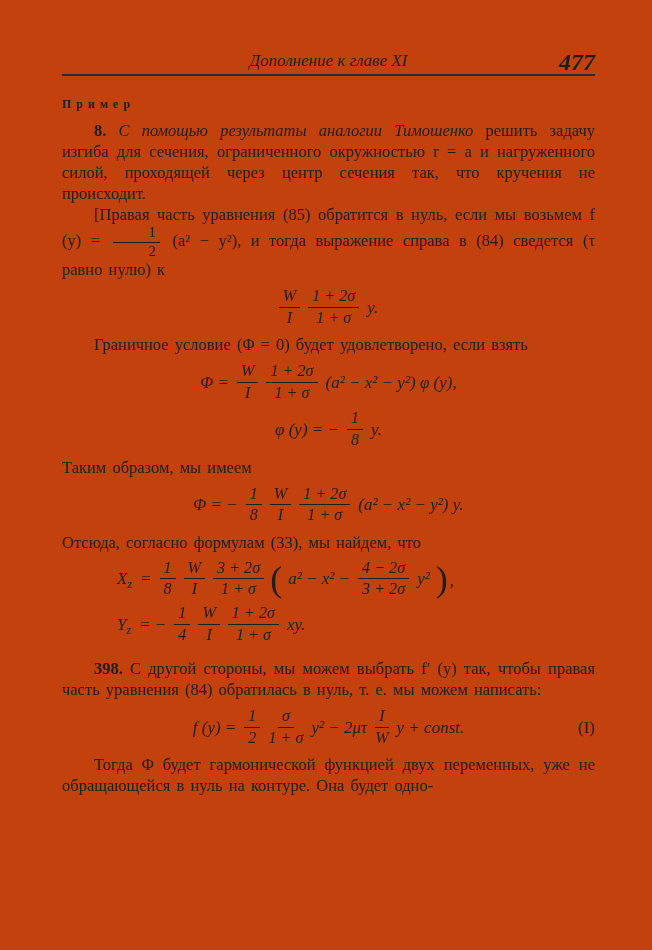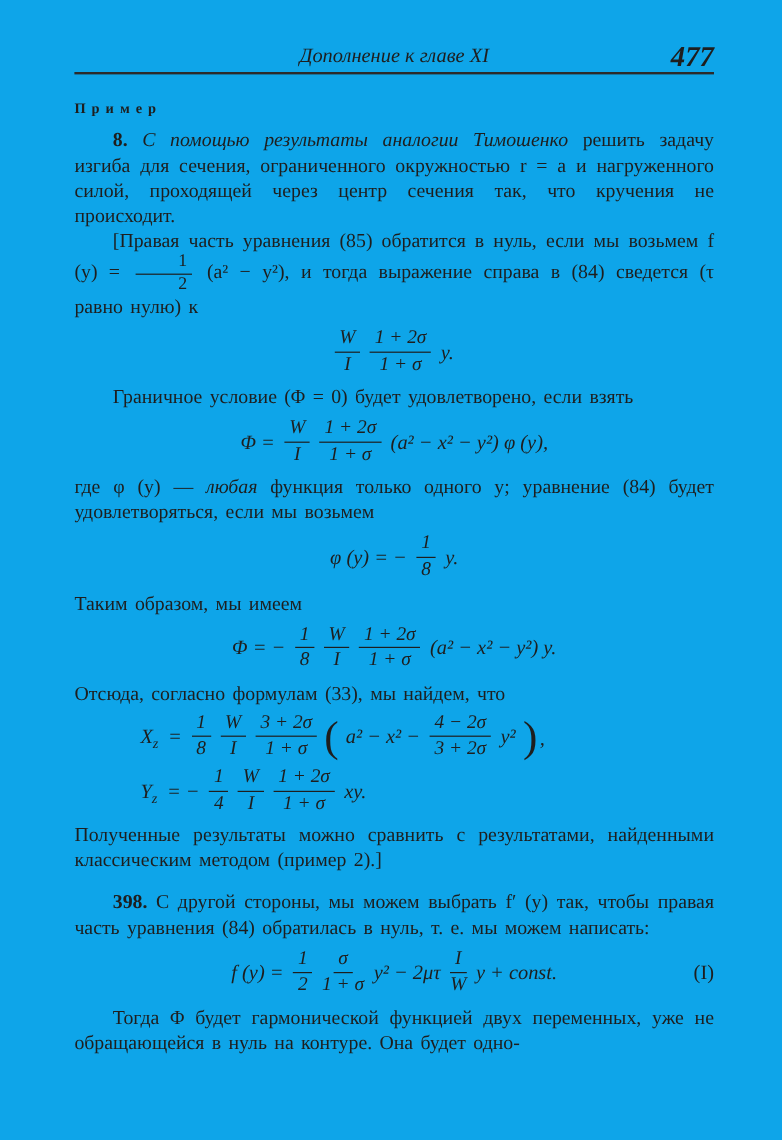--- a/index.html
+++ b/index.html
@@ -1,21 +1,21 @@
 <!DOCTYPE html>
 <html><head>
 <meta charset="utf-8">
 <style>
   html,body{margin:0;padding:0;background:#ffffff;}
   .page{
     width:652px;height:950px;box-sizing:border-box;
-    background:#0ea5e9;color:#1e1e1e;
+    background:#c2410c;color:#1e1e1e;
     font-family:"Liberation Serif","DejaVu Serif",serif;
     font-size:16.5px;line-height:21px;
-    padding:36px 57px 0 62px;
+    padding:50px 57px 0 62px;
     position:relative;overflow:hidden;
   }
   
   .running-head{position:relative;padding-bottom:3px;}
   .rh-title{display:block;text-align:center;font-style:italic;font-size:17px;}
   .rh-page{position:absolute;right:0;bottom:1px;font-style:italic;font-weight:bold;font-size:24px;}
   .header-rule{border-top:2px solid #2b2b2b;margin-bottom:2px;}
   
   .example-heading{margin:18px 0 5px;font-weight:bold;letter-spacing:5px;font-size:12px;}
   
@@ -85,21 +85,20 @@
         <span class="fnum">W</span>
         <span class="fden">I</span>
       </span>
     <span class="frac">
         <span class="fnum">1 + 2σ</span>
         <span class="fden">1 + σ</span>
       </span>
     <span>(a² − x² − y²) φ (y),</span>
   </div>
 
-  <p class="para"><span>где </span><span class="mi">φ (y)</span><span> — </span><i class="em">любая</i><span> функция только одного </span><span class="mi">y</span><span>; уравнение (84) будет удовлетворяться, если мы возьмем</span></p>
 
   <div class="formula">
     <span>φ (y) = −</span>
     <span class="frac">
         <span class="fnum">1</span>
         <span class="fden">8</span>
       </span>
     <span>y.</span>
   </div>
 
@@ -162,21 +161,20 @@
           <span class="fden">I</span>
         </span>
       <span class="frac">
           <span class="fnum">1 + 2σ</span>
           <span class="fden">1 + σ</span>
         </span>
       <span>xy.</span>
     </div>
   </div>
 
-  <p class="para cont">Полученные результаты можно сравнить с результатами, найденными классическим методом (пример 2).]</p>
 
   <p class="para indent sect"><b class="pnum">398.</b><span> С другой стороны, мы можем выбрать </span><span class="mi">f′ (y)</span><span> так, чтобы правая часть уравнения (84) обратилась в нуль, т. е. мы можем написать:</span></p>
 
   <div class="formula">
     <span>f (y) =</span>
     <span class="frac">
         <span class="fnum">1</span>
         <span class="fden">2</span>
       </span>
     <span class="frac">

